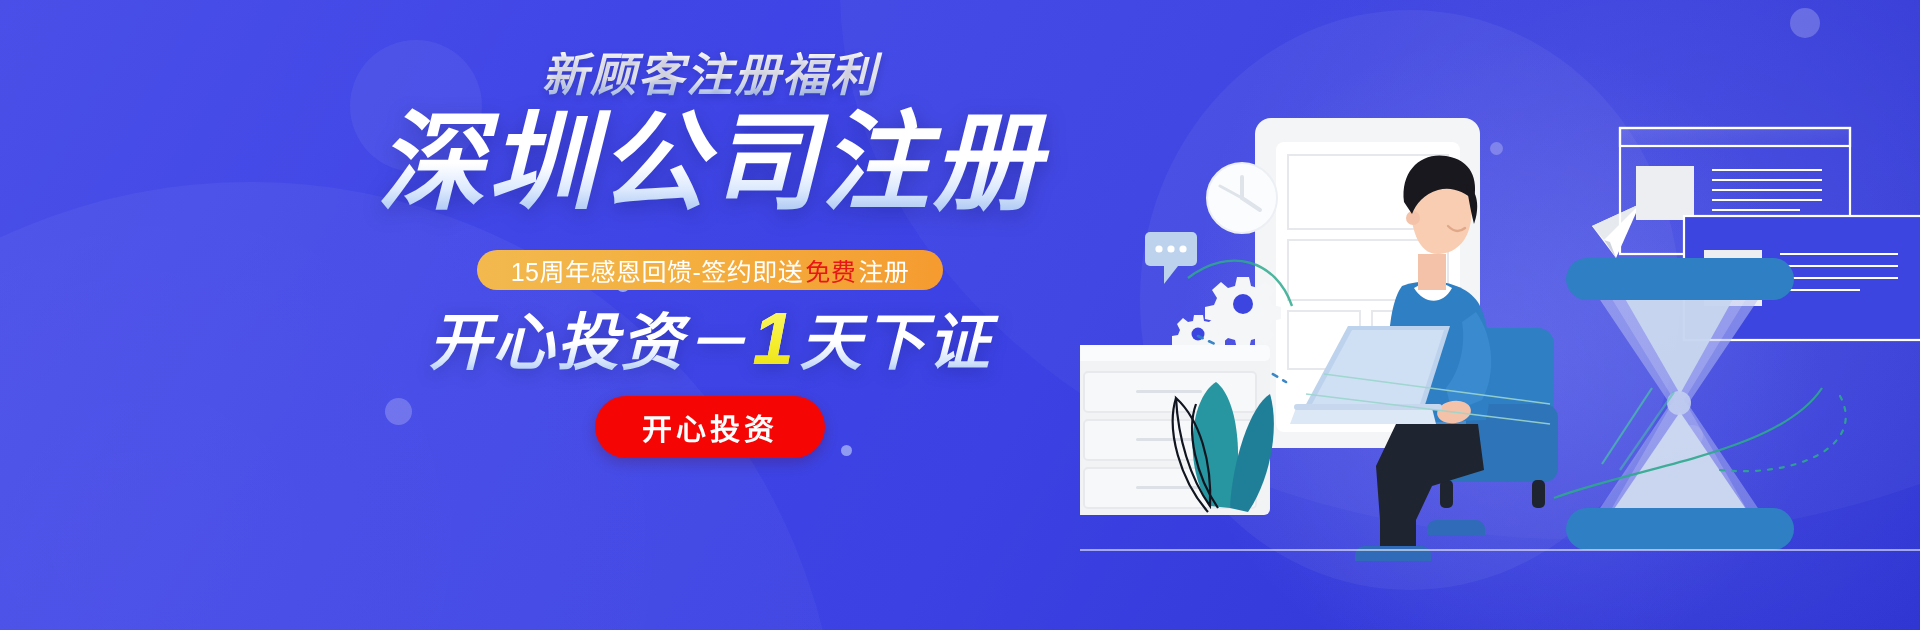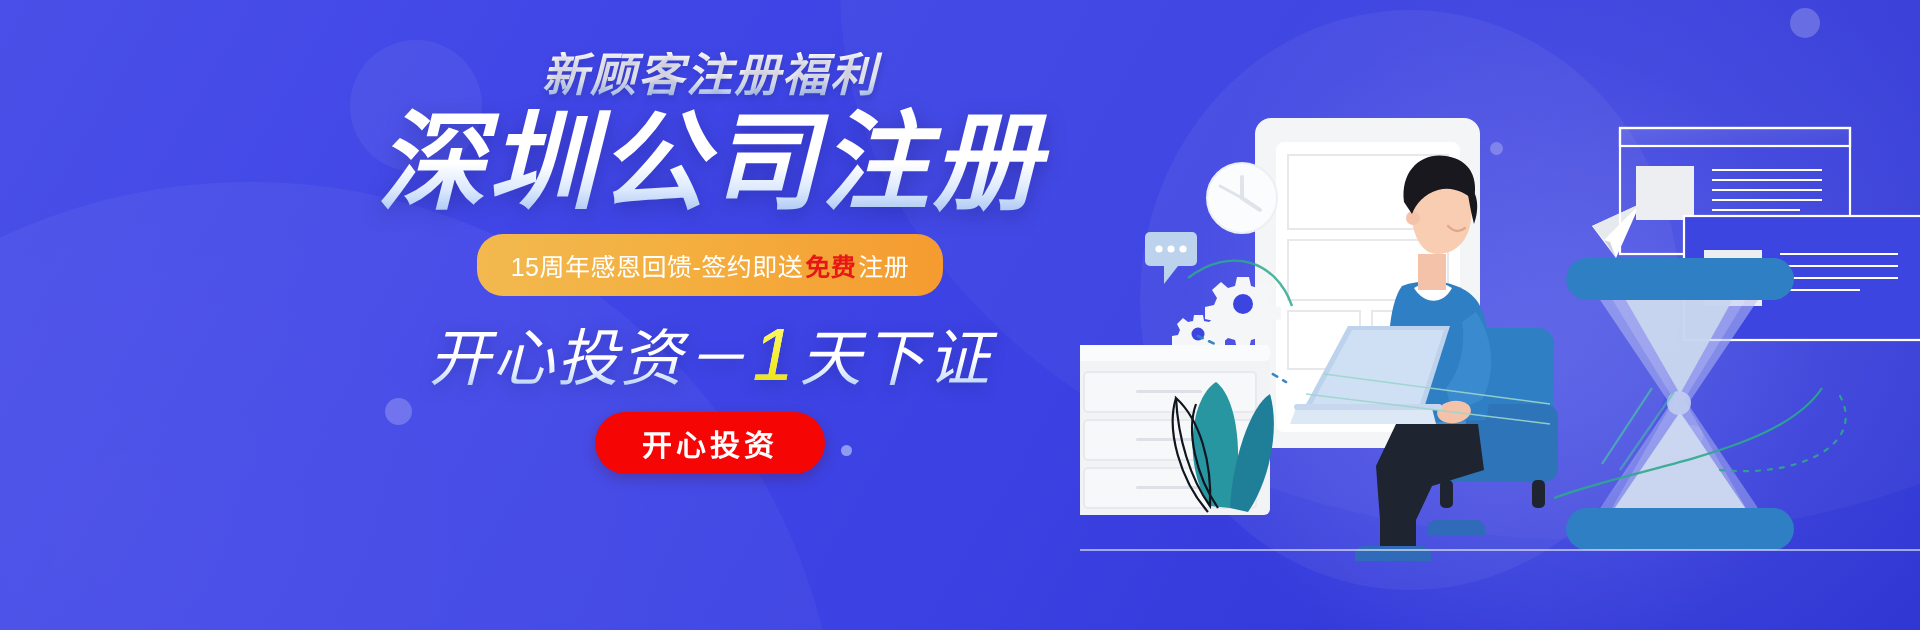--- a/index.html
+++ b/index.html
@@ -95,41 +95,41 @@
     -webkit-background-clip: text;
     background-clip: text;
     -webkit-text-fill-color: transparent;
     filter: drop-shadow(0 6px 10px rgba(15,18,90,0.30));
   }
 
   .pill {
     display: inline-flex;
     align-items: center;
     justify-content: center;
-    height: 62px;
+    height: 40px;
     padding: 0 34px;
-    margin-top: 6px;
+    margin-top: 22px;
     border-radius: 26px;
     background: linear-gradient(90deg, #f2b94f 0%, #f4ae3e 48%, #f59b30 100%);
     font-size: 25px;
     font-weight: normal;
     color: #ffffff;
     white-space: nowrap;
     letter-spacing: 0.5px;
   }
   .pill .hl {
     color: #e81717;
+    font-weight: normal;
+    padding: 0 2px;
+  }
+
+  .subline {
+    margin-top: 12px;
+    font-size: 62px;
     font-weight: bold;
-    padding: 0 2px;
-  }
-
-  .subline {
-    margin-top: 22px;
-    font-size: 62px;
-    font-weight: normal;
     font-style: italic;
     letter-spacing: 2px;
     line-height: 1;
     color: #ffffff;
     background: linear-gradient(180deg, #ffffff 0%, #ffffff 55%, #d6e5fc 80%, #a3c2f2 100%);
     -webkit-background-clip: text;
     background-clip: text;
     -webkit-text-fill-color: transparent;
     filter: drop-shadow(0 4px 8px rgba(15,18,90,0.28));
   }

